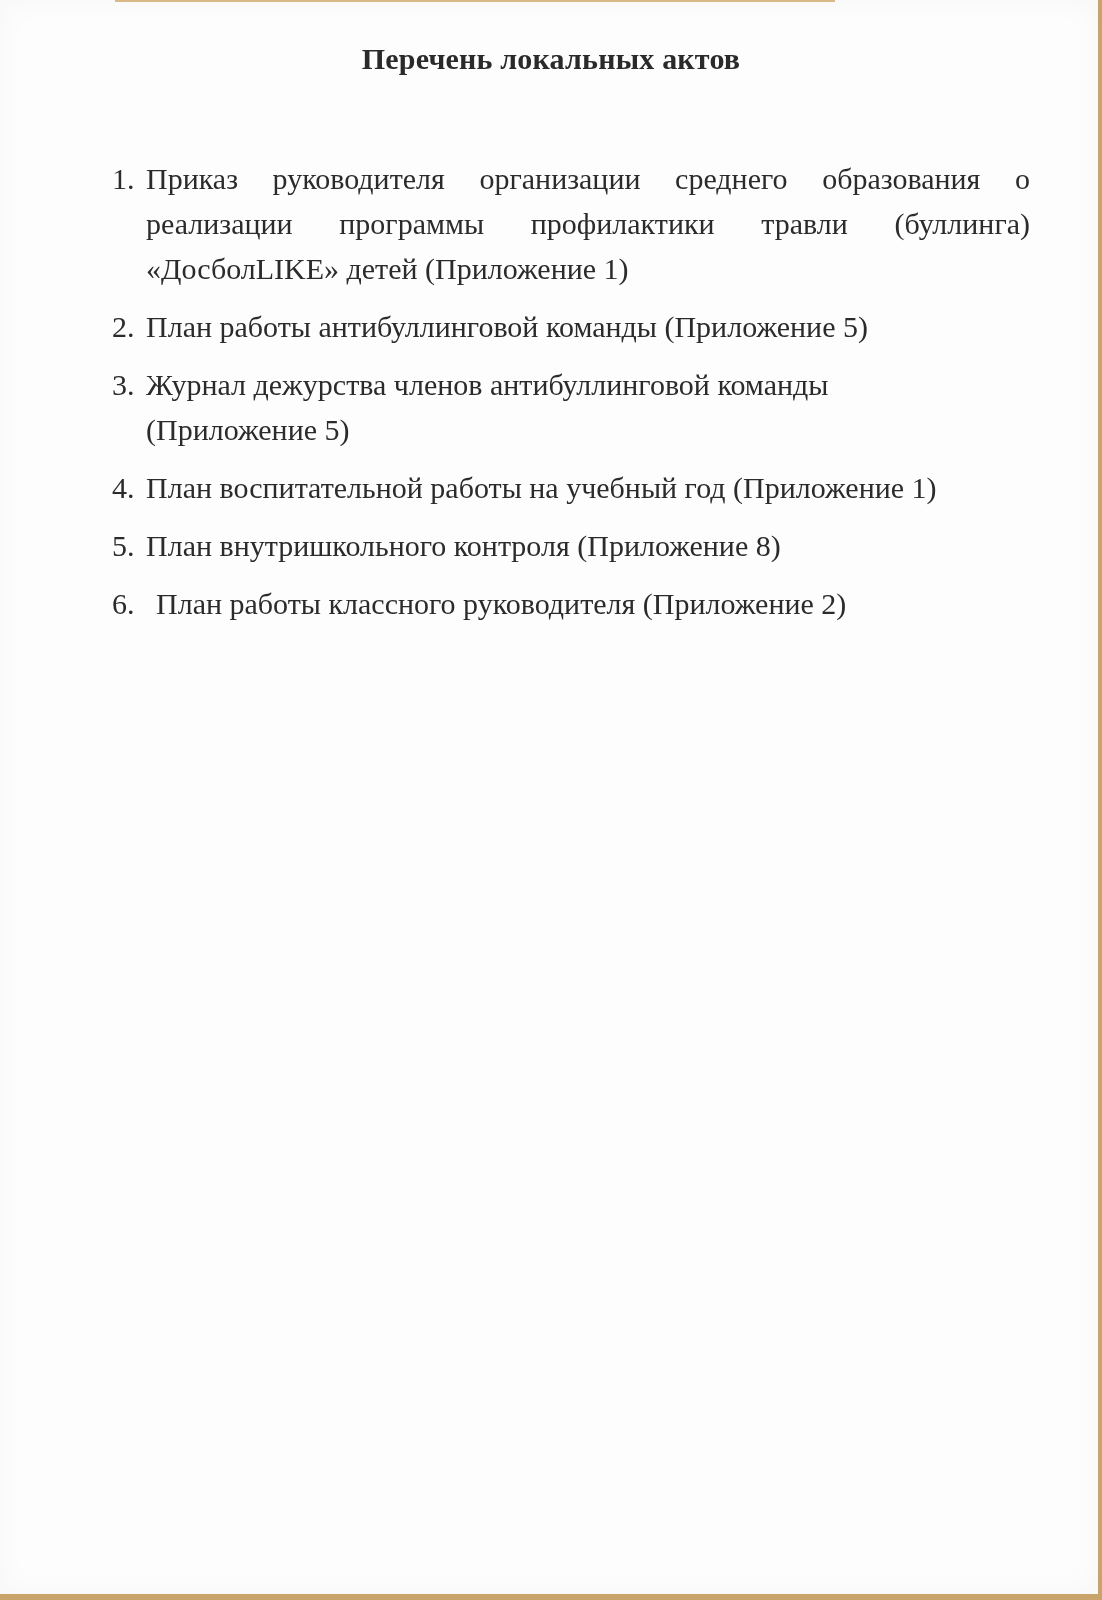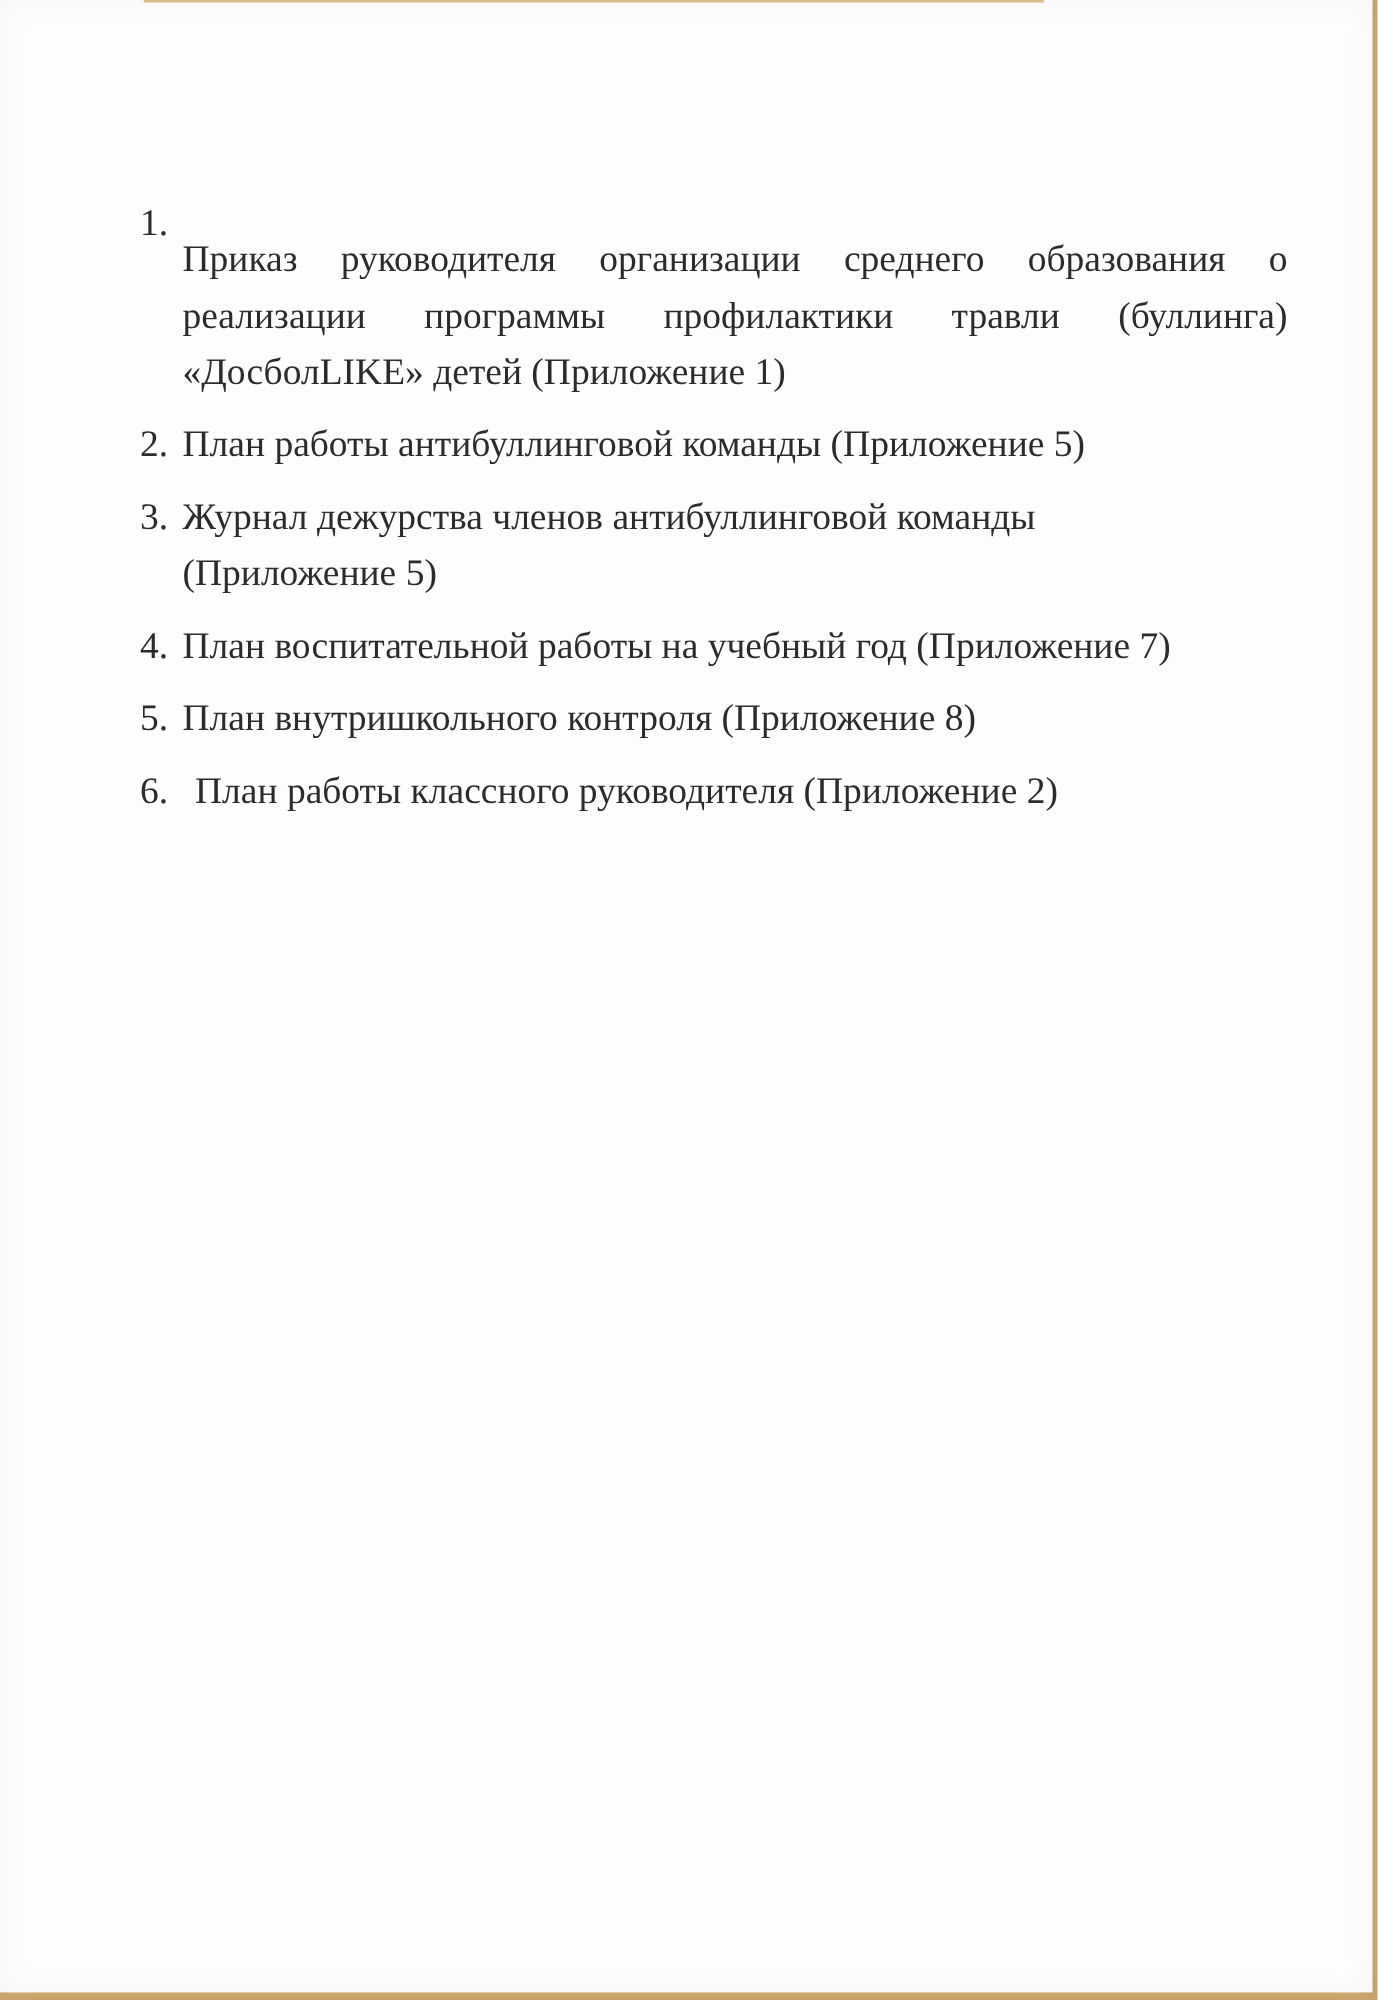--- a/index.html
+++ b/index.html
@@ -27,45 +27,46 @@
       letter-spacing: 0.2px;
     }
     .list {
       position: absolute; left: 112px; top: 156px; width: 918px;
       margin: 0; padding: 0; list-style: none;
       font-size: 30px; color: #2b2b2b; line-height: 45px;
     }
     .item { display: flex; margin-bottom: 13px; }
     .num { width: 34px; flex: none; }
     .text { flex: 1; }
-    .justify { text-align: justify; text-align-last: left; margin-top: 29px; }
+    .justify { text-align: justify; text-align-last: left; }
     .item-6 .num { width: 44px; }
   </style>
 </head>
 <body>
 
 <div class="page">
   <div class="top-edge"></div>
+  <div class="title">Перечень локальных актов</div>
 
   <ul class="list">
     <li class="item">
       <span class="num">1.</span>
       <span class="text justify">Приказ руководителя организации среднего образования о реализации программы профилактики травли (буллинга) «ДосболLIKE» детей (Приложение 1)</span>
     </li>
     <li class="item">
       <span class="num">2.</span>
       <span class="text">План работы антибуллинговой команды (Приложение 5)</span>
     </li>
     <li class="item" style="width:800px">
       <span class="num">3.</span>
       <span class="text">Журнал дежурства членов антибуллинговой команды (Приложение 5)</span>
     </li>
     <li class="item">
       <span class="num">4.</span>
-      <span class="text">План воспитательной работы на учебный год (Приложение 7)</span>
+      <span class="text">План воспитательной работы на учебный год (Приложение 1)</span>
     </li>
     <li class="item">
       <span class="num">5.</span>
       <span class="text">План внутришкольного контроля (Приложение 8)</span>
     </li>
     <li class="item item-6">
       <span class="num">6.</span>
       <span class="text">План работы классного руководителя (Приложение 2)</span>
     </li>
   </ul>

